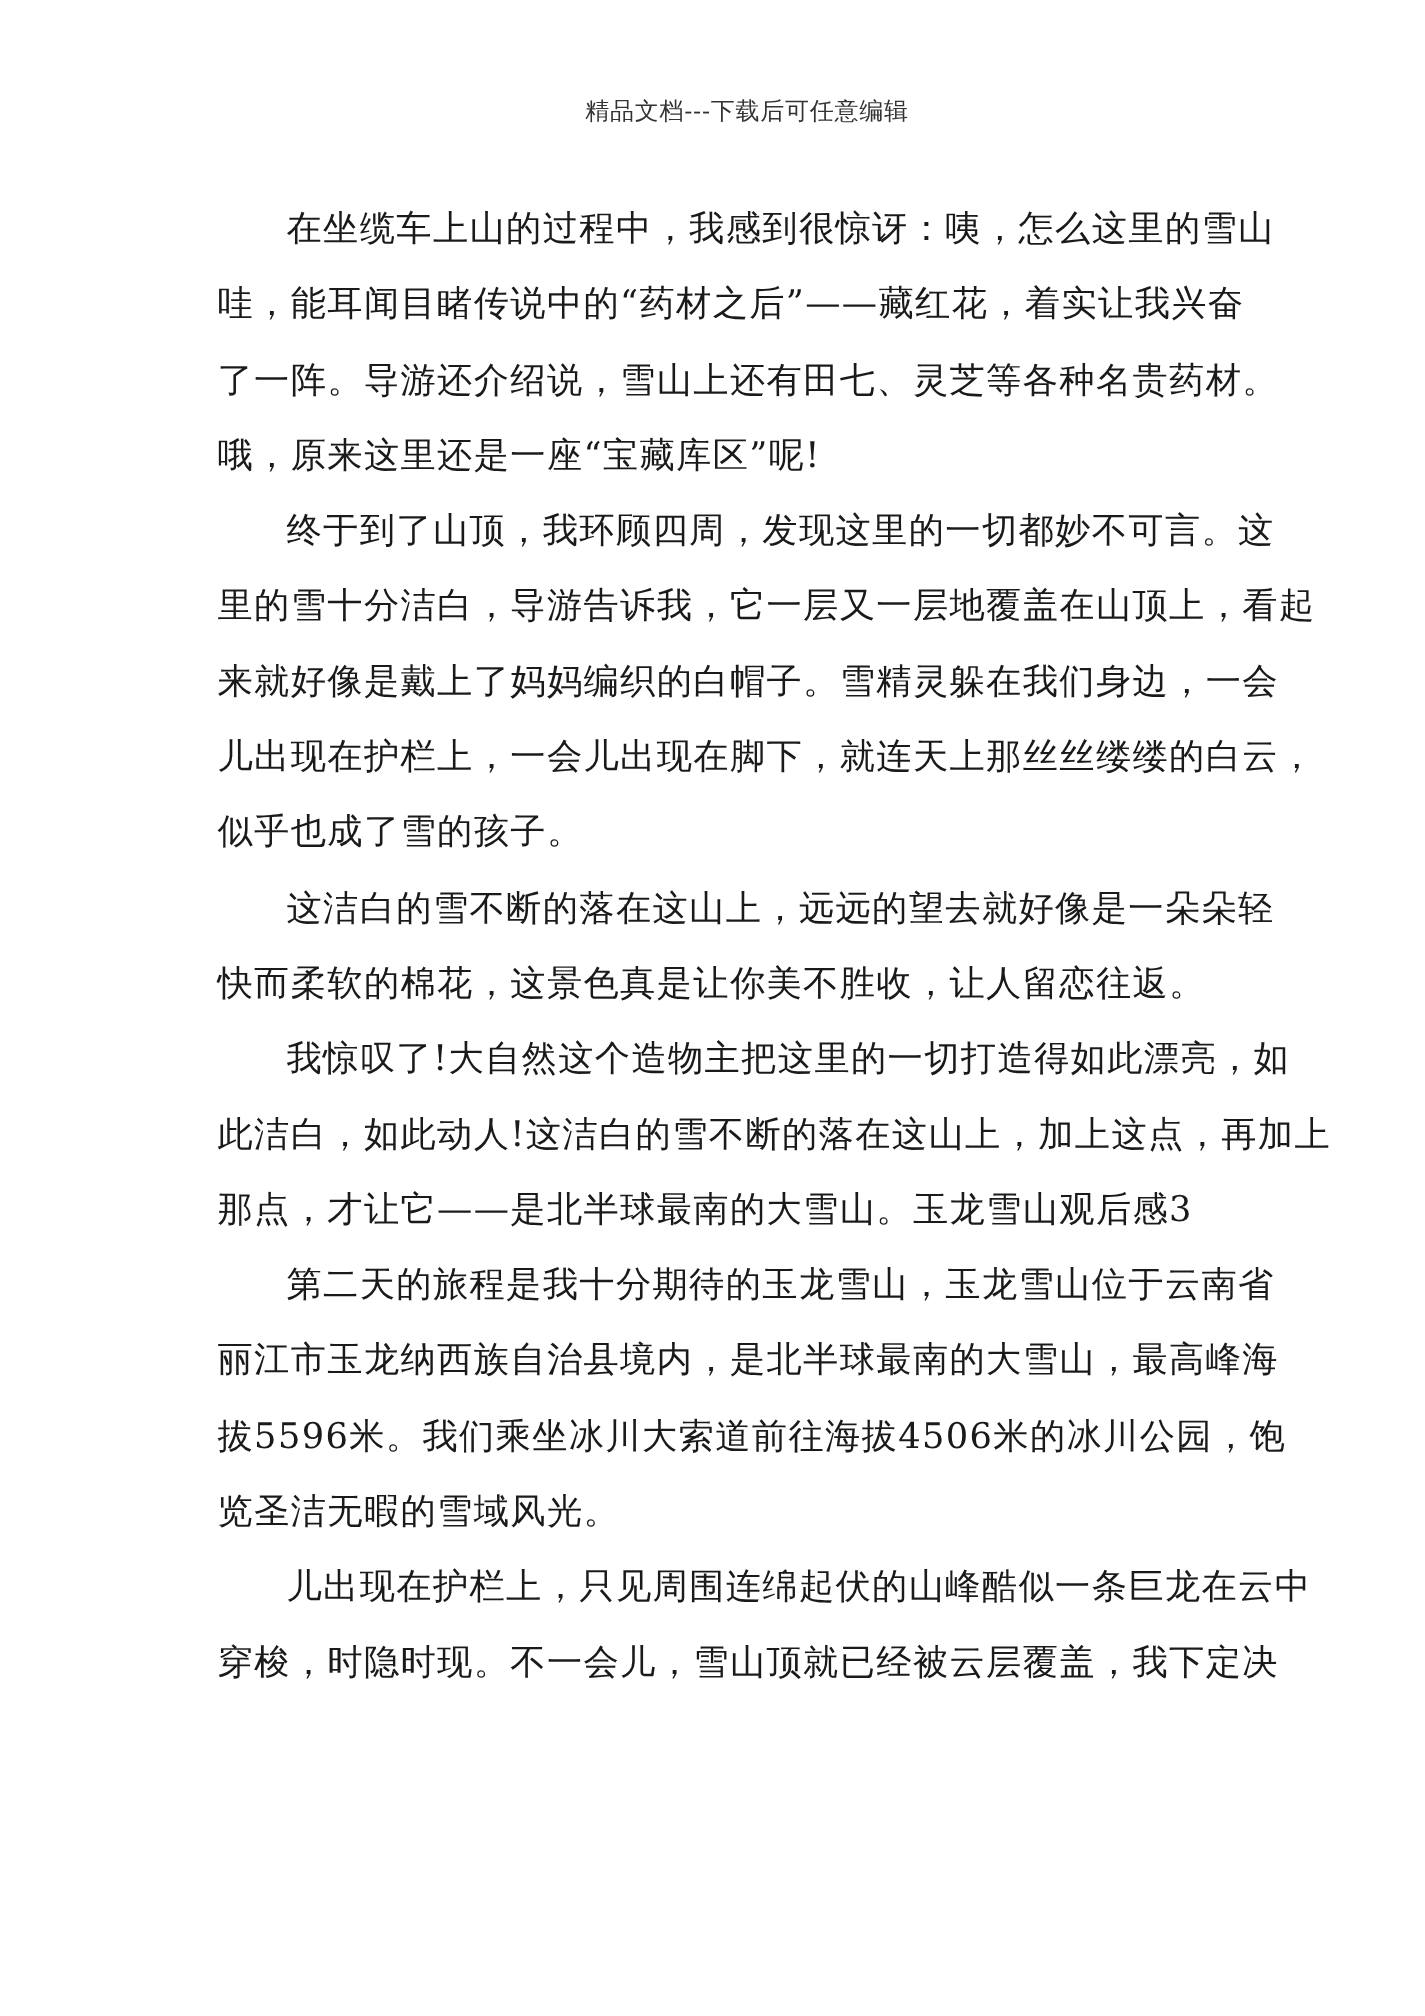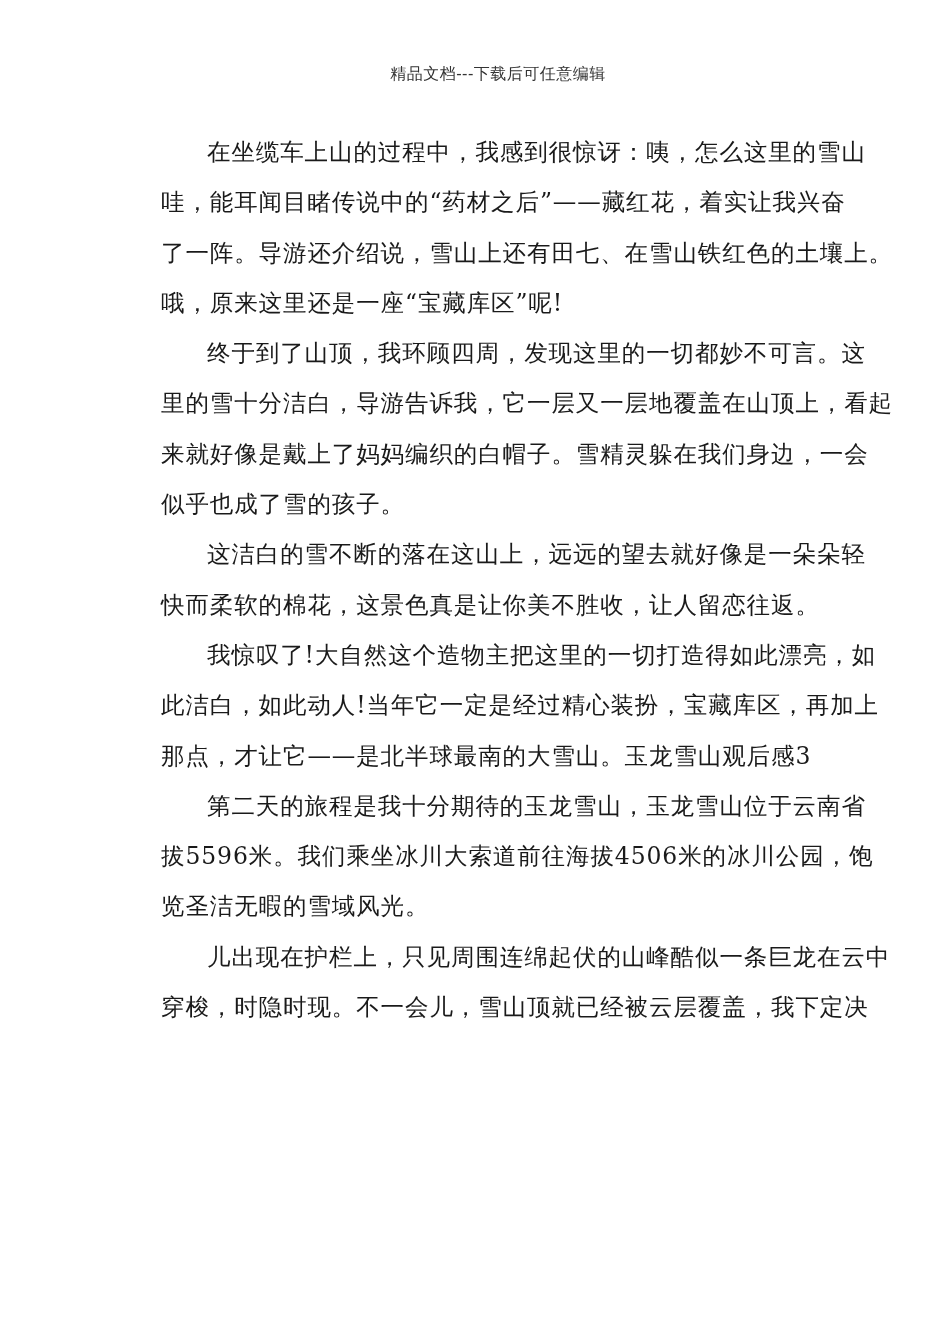--- a/index.html
+++ b/index.html
@@ -37,59 +37,60 @@
       margin: 0;
       padding: 0;
     }
     .line {
       display: block;
       height: 50.3px;
       line-height: 36px;
       font-size: 23.5px;
       white-space: nowrap;
       letter-spacing: 0.9px;
-      margin-left: 16px;
     }
     .line.indent {
       padding-left: 46px;
     }
   </style>
 </head>
 <body>
 
 <div class="page-header">精品文档---下载后可任意编辑</div>
 
 <div class="content">
   <div class="para">
     <span class="line indent">在坐缆车上山的过程中，我感到很惊讶：咦，怎么这里的雪山</span>
     <span class="line">哇，能耳闻目睹传说中的“药材之后”——藏红花，着实让我兴奋</span>
-    <span class="line">了一阵。导游还介绍说，雪山上还有田七、在雪山铁红色的土壤上。</span>
+    <span class="line">了一阵。导游还介绍说，雪山上还有田七、灵芝等各种名贵药材。</span>
     <span class="line">哦，原来这里还是一座“宝藏库区”呢!</span>
   </div>
 
   <div class="para">
     <span class="line indent">终于到了山顶，我环顾四周，发现这里的一切都妙不可言。这</span>
     <span class="line">里的雪十分洁白，导游告诉我，它一层又一层地覆盖在山顶上，看起</span>
     <span class="line">来就好像是戴上了妈妈编织的白帽子。雪精灵躲在我们身边，一会</span>
+    <span class="line">儿出现在护栏上，一会儿出现在脚下，就连天上那丝丝缕缕的白云，</span>
     <span class="line">似乎也成了雪的孩子。</span>
   </div>
 
   <div class="para">
     <span class="line indent">这洁白的雪不断的落在这山上，远远的望去就好像是一朵朵轻</span>
     <span class="line">快而柔软的棉花，这景色真是让你美不胜收，让人留恋往返。</span>
   </div>
 
   <div class="para">
     <span class="line indent">我惊叹了!大自然这个造物主把这里的一切打造得如此漂亮，如</span>
-    <span class="line">此洁白，如此动人!当年它一定是经过精心装扮，宝藏库区，再加上</span>
+    <span class="line">此洁白，如此动人!这洁白的雪不断的落在这山上，加上这点，再加上</span>
     <span class="line">那点，才让它——是北半球最南的大雪山。玉龙雪山观后感3</span>
   </div>
 
   <div class="para">
     <span class="line indent">第二天的旅程是我十分期待的玉龙雪山，玉龙雪山位于云南省</span>
+    <span class="line">丽江市玉龙纳西族自治县境内，是北半球最南的大雪山，最高峰海</span>
     <span class="line">拔5596米。我们乘坐冰川大索道前往海拔4506米的冰川公园，饱</span>
     <span class="line">览圣洁无暇的雪域风光。</span>
   </div>
 
   <div class="para">
     <span class="line indent">儿出现在护栏上，只见周围连绵起伏的山峰酷似一条巨龙在云中</span>
     <span class="line">穿梭，时隐时现。不一会儿，雪山顶就已经被云层覆盖，我下定决</span>
   </div>
 </div>
 

